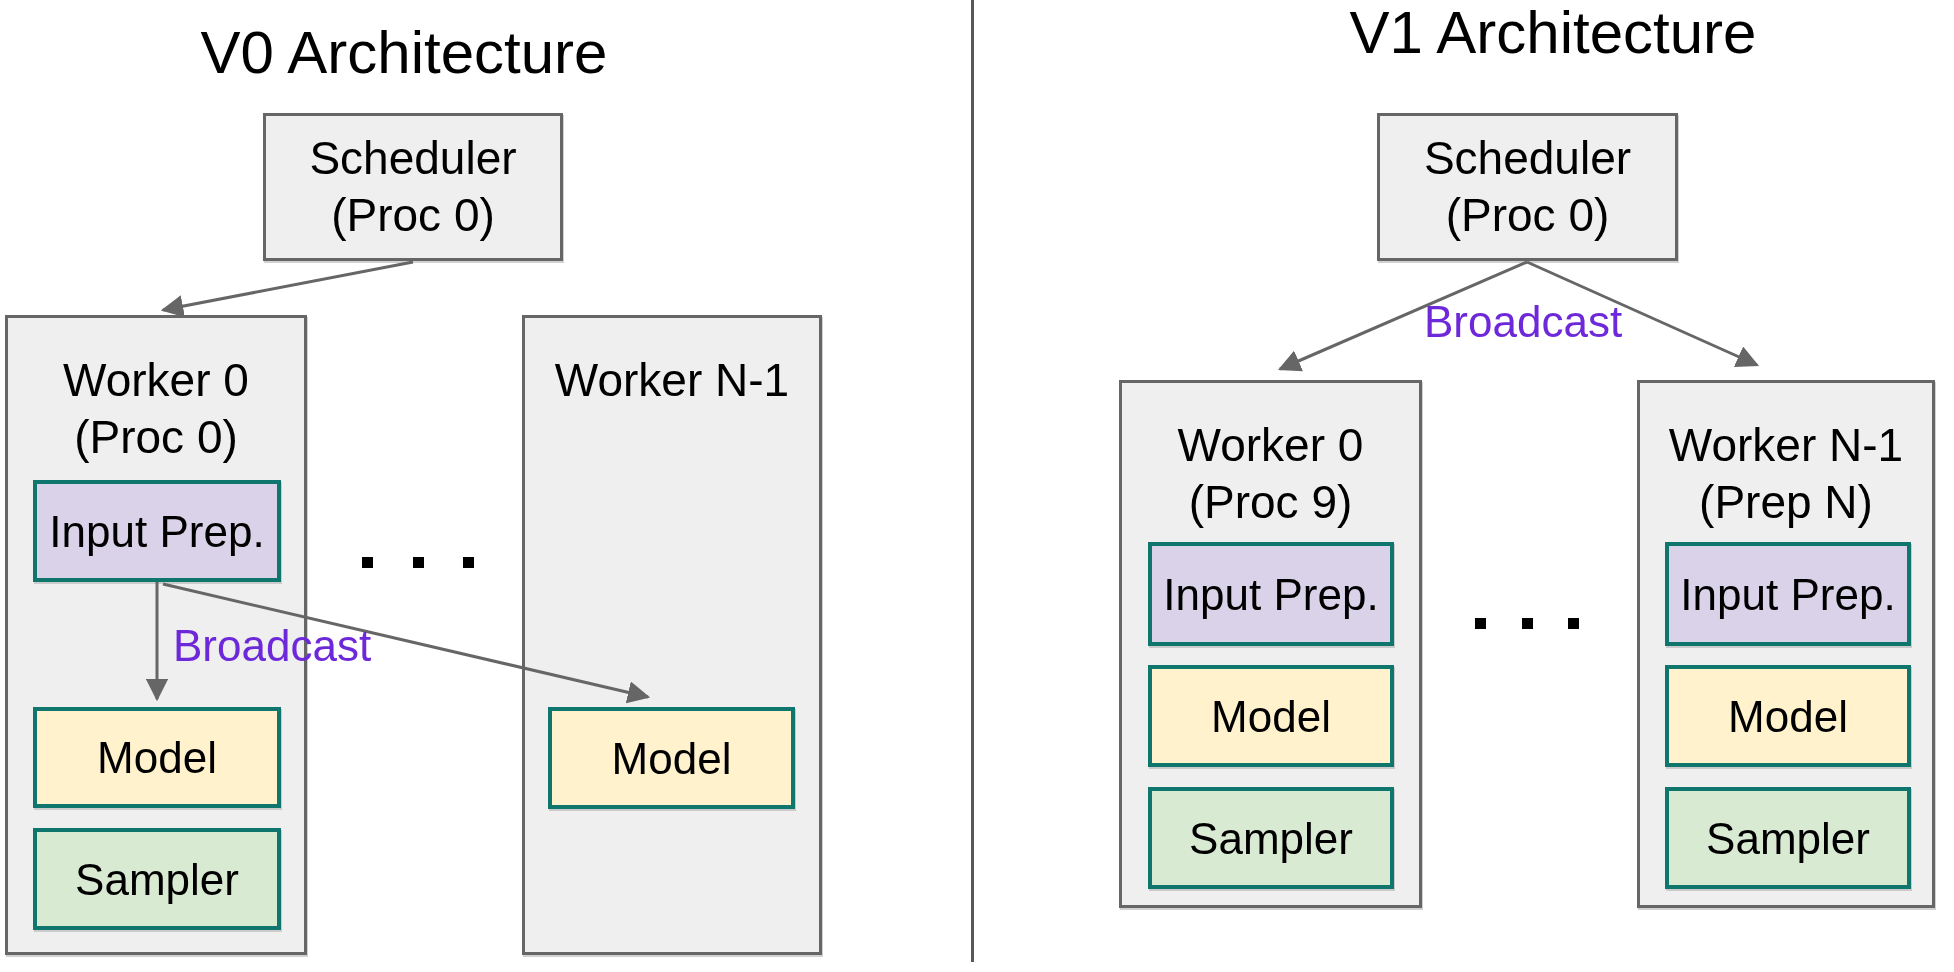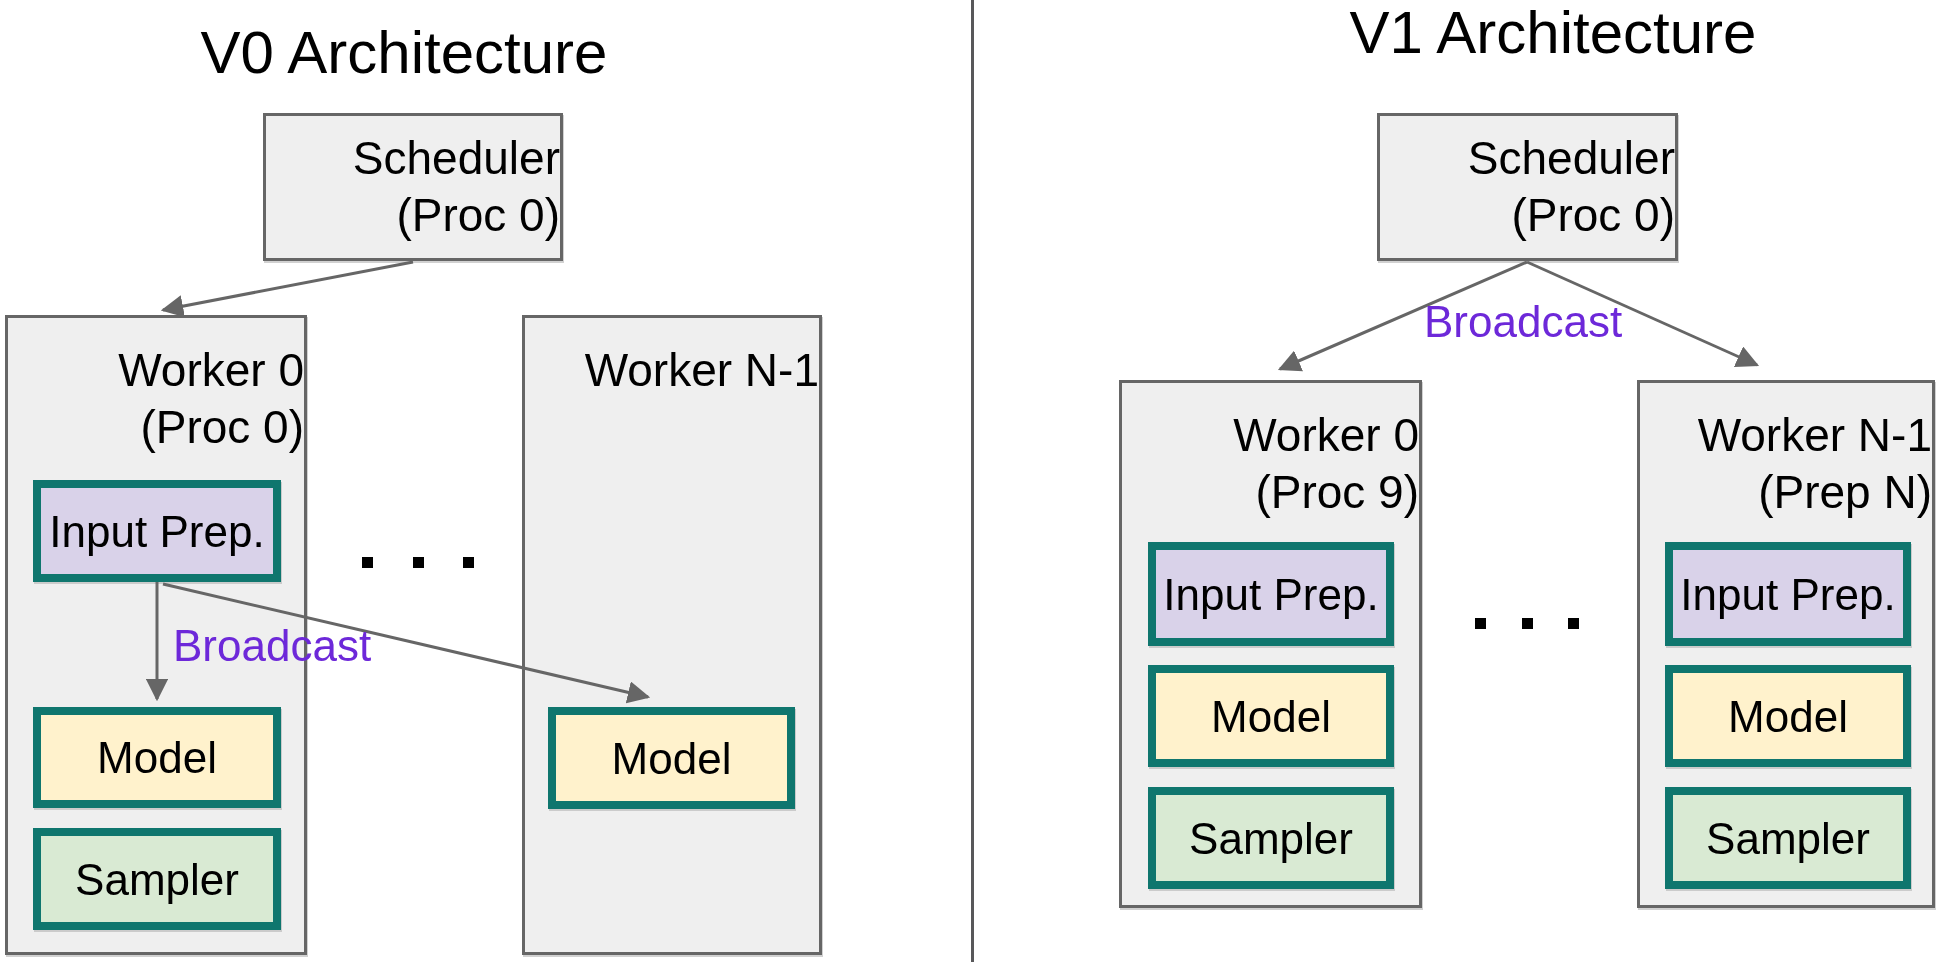--- a/index.html
+++ b/index.html
@@ -8,26 +8,26 @@
 
   .panel-title{
     position:absolute;top:0;width:512px;height:66px;
     font-size:60px;line-height:66px;text-align:center;color:#000;white-space:nowrap;
   }
   .gbox{
     position:absolute;background:#efefef;border:3px solid #666666;box-sizing:border-box;
     box-shadow:1px 2px 0 rgba(0,0,0,0.18);
   }
   .two-line{
-    text-align:right;font-size:46px;line-height:57px;
+    text-align:center;font-size:46px;line-height:57px;
   }
   .sched{display:flex;flex-direction:column;justify-content:center;}
-  .worker{padding-top:24px;}
+  .worker{padding-top:34px;}
   .comp{
-    position:absolute;box-sizing:border-box;border:8px solid #0f766e;
+    position:absolute;box-sizing:border-box;border:4px solid #0f766e;
     display:flex;align-items:center;justify-content:center;
     font-size:44px;box-shadow:1px 2px 0 rgba(0,0,0,0.15);
   }
   .comp.purple{background:#d9d2e9;}
   .comp.yellow{background:#fff2cc;}
   .comp.green{background:#d9ead3;}
 
   .broadcast{
     position:absolute;font-size:44px;line-height:48px;color:#6d28d9;white-space:nowrap;
   }

